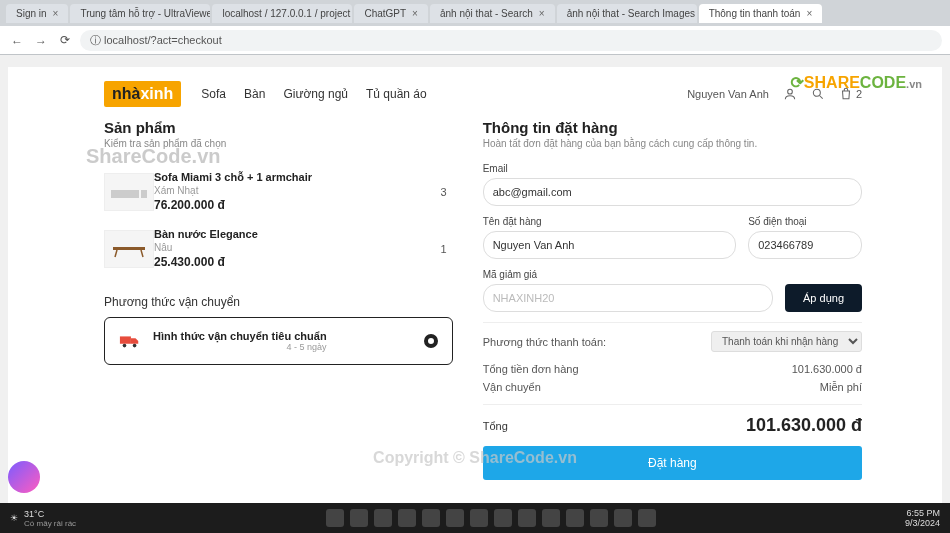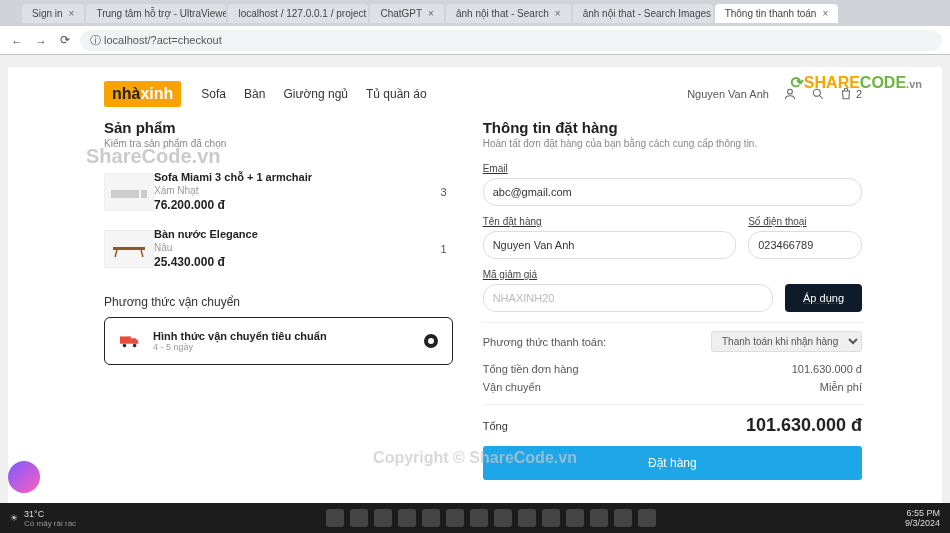--- a/index.html
+++ b/index.html
@@ -1,18 +1,18 @@
 <!DOCTYPE html>
 <html><head>
 <meta charset="utf-8">
 <style>
 * { margin: 0; padding: 0; box-sizing: border-box; font-family: Arial, sans-serif; }
 body { background: #f0f0f0; font-size: 12px; color: #333; }
 .browser-chrome { background: #dde1e6; border-bottom: 1px solid #c0c4c8; }
-.tab-bar { display: flex; align-items: center; height: 26px; padding: 0 22px; gap: 2px; background: #d0d4d8; }
+.tab-bar { display: flex; align-items: center; height: 26px; padding: 0 6px; gap: 2px; background: #d0d4d8; }
 .tab { display: flex; align-items: center; gap: 6px; padding: 4px 10px; font-size: 10px; background: #dde1e6; border-radius: 4px 4px 0 0; color: #444; white-space: nowrap; overflow: hidden; max-width: 140px; }
 .tab.active { background: #ffffff; }
 .tab .x { color: #666; font-size: 10px; }
 .addr-bar { display: flex; align-items: center; height: 28px; padding: 2px 8px; gap: 6px; background: #fff; }
 .nav-btn { width: 18px; height: 18px; display: flex; align-items: center; justify-content: center; color: #555; font-size: 12px; }
 .url-box { flex: 1; background: #f1f3f4; border-radius: 12px; padding: 3px 10px; font-size: 11px; color: #555; }
 .page { background: #fff; margin: 12px 8px; padding: 10px 0 0 16px; min-height: 440px; position: relative; }
 .header { display: flex; align-items: center; justify-content: space-between; padding: 4px 80px 12px 80px; }
 .logo { background: #f7a400; color: #fff; font-weight: bold; padding: 4px 8px; font-size: 16px; border-radius: 2px; }
 .logo span { color: #222; }
@@ -25,26 +25,26 @@
 .sec-title { font-size: 15px; font-weight: bold; color: #222; margin-bottom: 2px; }
 .sec-sub { font-size: 10px; color: #888; margin-bottom: 14px; }
 .cart-item { display: flex; align-items: center; padding: 8px 0; }
 .thumb { width: 50px; height: 38px; background: #f5f5f5; border: 1px solid #eee; display: flex; align-items: center; justify-content: center; }
 .item-body { flex: 1; }
 .item-name { font-size: 11px; font-weight: bold; color: #222; }
 .item-color { font-size: 10px; color: #999; margin: 2px 0; }
 .item-price { font-size: 12px; font-weight: bold; color: #222; }
 .item-qty { font-size: 11px; color: #555; padding-right: 6px; }
 .ship-title { font-size: 12px; font-weight: normal; margin: 18px 0 8px 0; }
-.ship-box { border: 1.5px solid #222; border-radius: 6px; padding: 12px 14px; display: flex; align-items: center; gap: 12px; }
+.ship-box { border: 1.5px solid #222; border-radius: 6px; padding: 12px 14px; display: flex; align-items: center; gap: 12px; text-align: right; }
 .truck { width: 22px; height: 16px; }
 .ship-name { font-size: 11px; font-weight: bold; color: #222; }
 .ship-time { font-size: 9px; color: #999; }
 .radio { width: 14px; height: 14px; border-radius: 50%; border: 4px solid #222; background: #fff; margin-left: auto; }
-.form-row { display: flex; gap: 12px; margin-bottom: 10px; text-decoration: underline; }
+.form-row { display: flex; gap: 12px; margin-bottom: 10px; }
 .form-col { flex: 1; }
 .label { font-size: 10px; color: #444; margin-bottom: 4px; display: block; }
 .input { width: 100%; border: 1px solid #ddd; border-radius: 13px; padding: 7px 9px; font-size: 11px; color: #333; }
 .input::placeholder { color: #bbb; }
 .apply-btn { background: #0d1b2a; color: #fff; border: none; border-radius: 4px; padding: 8px 18px; font-size: 11px; }
 .pay-row { display: flex; justify-content: space-between; align-items: center; padding: 8px 0; font-size: 11px; color: #555; border-top: 1px solid #eee; margin-top: 6px; }
 .pay-select { border: 1px solid #ddd; border-radius: 3px; padding: 3px 6px; font-size: 10px; color: #555; }
 .sum-row { display: flex; justify-content: space-between; font-size: 11px; color: #555; padding: 3px 0; }
 .total-row { display: flex; justify-content: space-between; align-items: center; border-top: 1px solid #eee; margin-top: 8px; padding-top: 10px; }
 .total-label { font-size: 11px; color: #333; }

